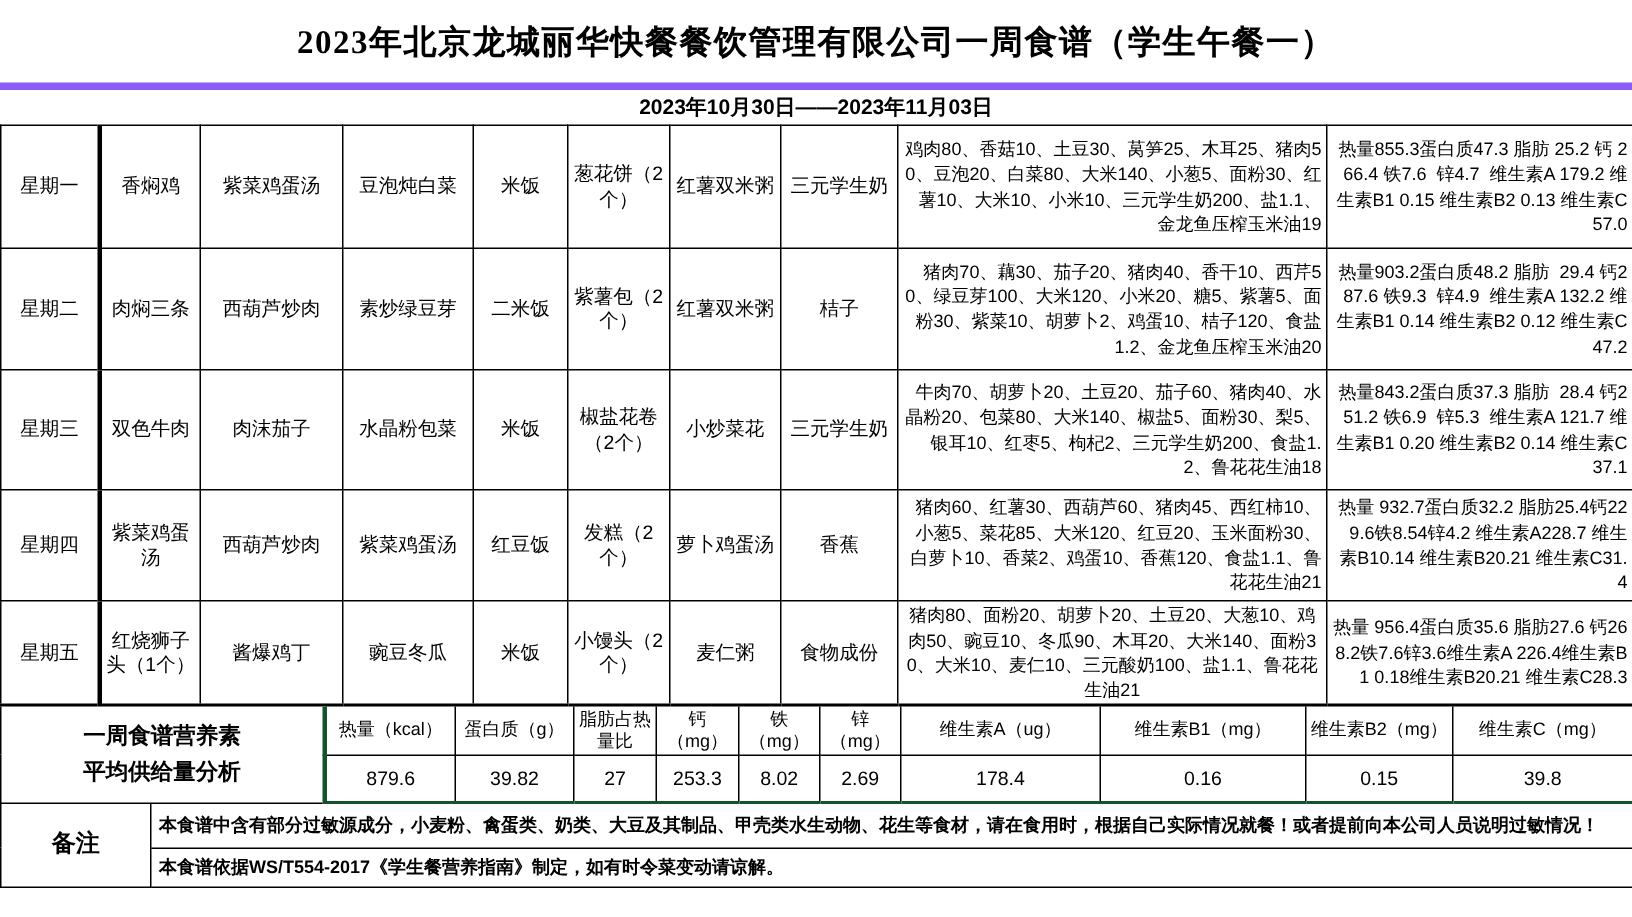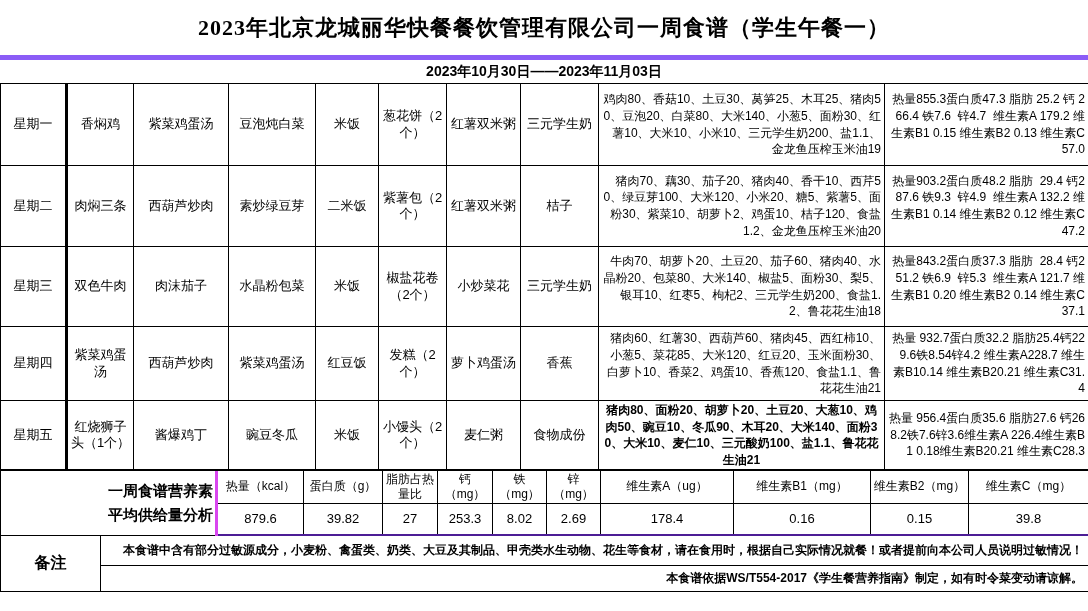--- a/index.html
+++ b/index.html
@@ -24,33 +24,33 @@
     font-size:13px; padding:0 2px; overflow:hidden; line-height:1.25;
   }
   
   .menu-table tr.hdr td { border-top:2px solid #000; border-bottom:2px solid #000; }
   .menu-table td.daycol { border-right:3px solid #000; }
   .menu-table tr.lastrow td { border-bottom:2px solid #000; }
   td.freetext {
     text-align:right; font-size:12px; line-height:1.38;
     word-break:break-all; white-space:pre-wrap; padding:1px 3px;
   }
-  td.freetext.center { text-align:center;font-weight:bold; }
+  td.freetext.center { text-align:center; }
   
   .sum-table tr:first-child td { border-top:0; }
   .sum-table td { font-size:12px; }
   .sum-table td.sumlabel {
-    border-right:3px solid #d946ef; font-size:15px; font-weight:bold; line-height:1.6;text-align:right;
+    border-right:3px solid #14532d; font-size:15px; font-weight:bold; line-height:1.6;
   }
-  .sum-table tr.vals td { font-size:13px; border-bottom:2px solid #4c1d95; }
+  .sum-table tr.vals td { font-size:13px; border-bottom:2px solid #14532d; }
   
   .rem-table tr:first-child td { border-top:0; }
   .rem-table td.remlabel { font-size:16px; font-weight:bold; }
   .rem-table td.remline {
-    text-align:right; font-weight:bold; font-size:12px; padding:0 5px;
+    text-align:left; font-weight:bold; font-size:12px; padding:0 5px;
     word-break:break-all;
   }
 </style>
 </head>
 <body>
 
 <div class="title">2023年北京龙城丽华快餐餐饮管理有限公司一周食谱（学生午餐一）</div>
 <div class="subtitle">2023年10月30日——2023年11月03日</div>
 
 <table class="menu-table">

